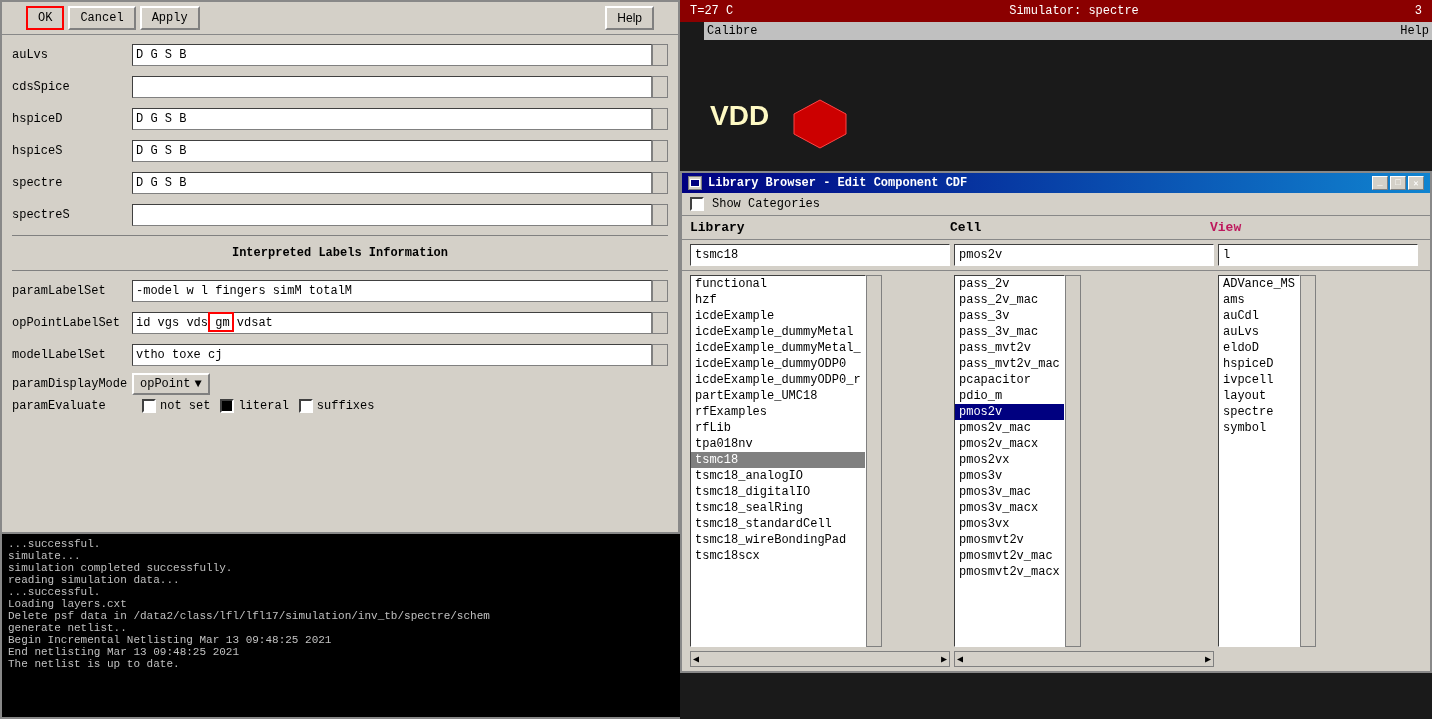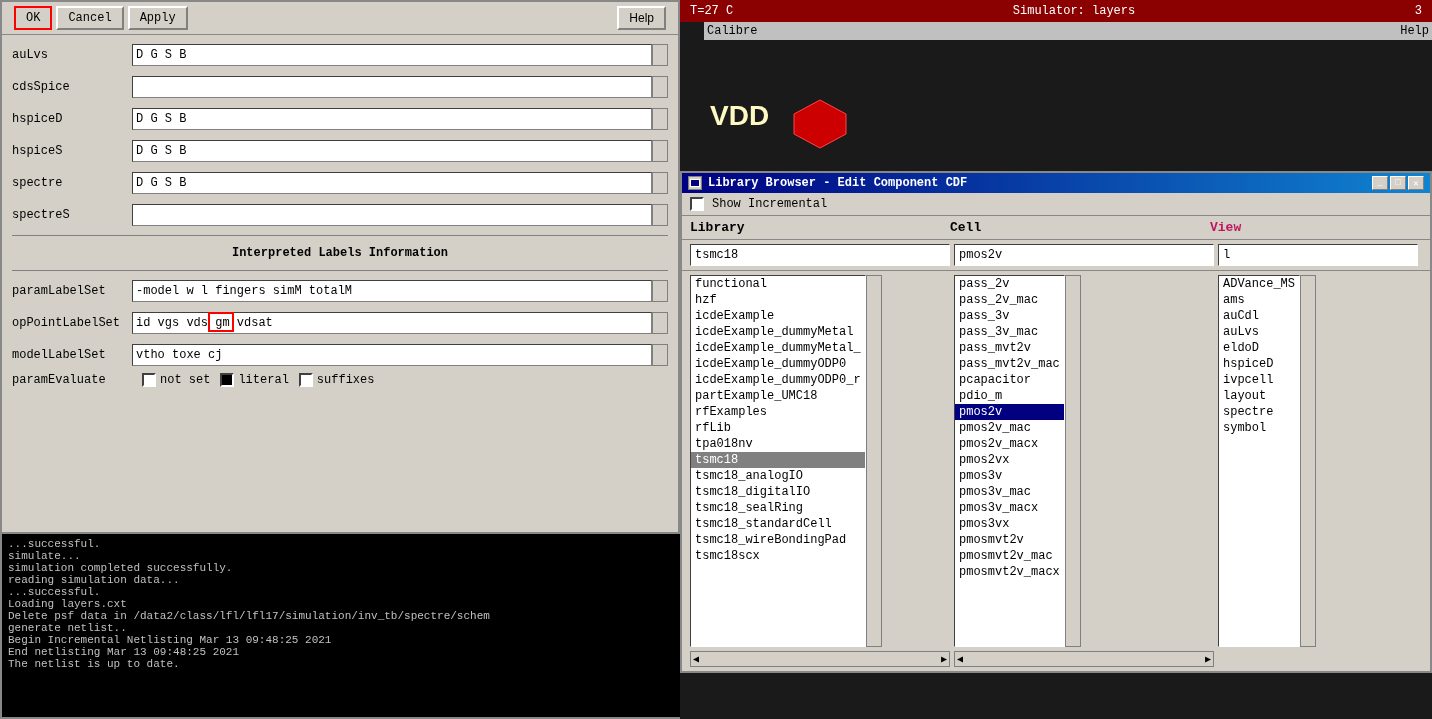--- a/index.html
+++ b/index.html
@@ -12,21 +12,21 @@
       width: 680px; height: 719px;
       background: #d4d0c8;
       border: 2px solid #888;
     }
 
     .toolbar {
       display: flex;
       align-items: center;
       background: #d4d0c8;
       border-bottom: 1px solid #888;
-      padding: 4px 12px;
+      padding: 4px 24px;
       gap: 4px;
     }
 
     .btn {
       padding: 3px 10px;
       background: #d4d0c8;
       border: 2px solid;
       border-color: #fff #808080 #808080 #fff;
       cursor: pointer;
       font-size: 12px;
@@ -440,20 +440,27 @@
     </div>
 
     <div class="form-row">
       <span class="form-label">modelLabelSet</span>
       <div class="input-with-scroll">
         <input class="form-input" type="text" value="vtho toxe cj" style="">
         <div class="scrollbar-placeholder"></div>
       </div>
     </div>
 
+    <div class="param-display-row">
+      <span class="form-label">paramDisplayMode</span>
+      <button class="dropdown-btn">
+        <span>opPoint</span>
+        <span>▼</span>
+      </button>
+    </div>
 
     <div class="param-evaluate-row">
       <span class="form-label">paramEvaluate</span>
       <div class="checkbox-item">
         <div class="checkbox-box"></div>
         <span>not set</span>
       </div>
       <div class="checkbox-item">
         <div class="checkbox-box">
           <div class="checkbox-filled"></div>
@@ -479,21 +486,21 @@
     <div>Begin Incremental Netlisting Mar 13 09:48:25 2021</div>
     <div>End netlisting Mar 13 09:48:25 2021</div>
     <div>    The netlist is up to date.</div>
   </div>
 </div>
 
 <div class="right-panel">
 
   <div class="right-topbar">
     <span>T=27 C</span>
-    <span>Simulator: layers</span>
+    <span>Simulator: spectre</span>
     <span>3</span>
   </div>
 
   <div class="right-menubar">
     <span>Calibre</span>
     <span style="margin-left:auto;">Help</span>
   </div>
 
   <div class="schematic-area">
     <span class="vdd-label">VDD</span>
@@ -522,21 +529,21 @@
             <span>□</span>
           </div>
         <div class="titlebar-btn">
             <span>✕</span>
           </div>
       </div>
     </div>
 
     <div class="lib-browser-toolbar">
       <div class="checkbox-box"></div>
-      <span>Show Incremental</span>
+      <span>Show Categories</span>
     </div>
 
     <div class="lib-browser-header">
       <span class="col-header">Library</span>
       <span class="col-header">Cell</span>
       <span class="col-header" style="color:#be185d;">View</span>
     </div>
 
     <div class="lib-browser-inputs">
       <input class="lib-input" type="text" value="tsmc18" style="">

